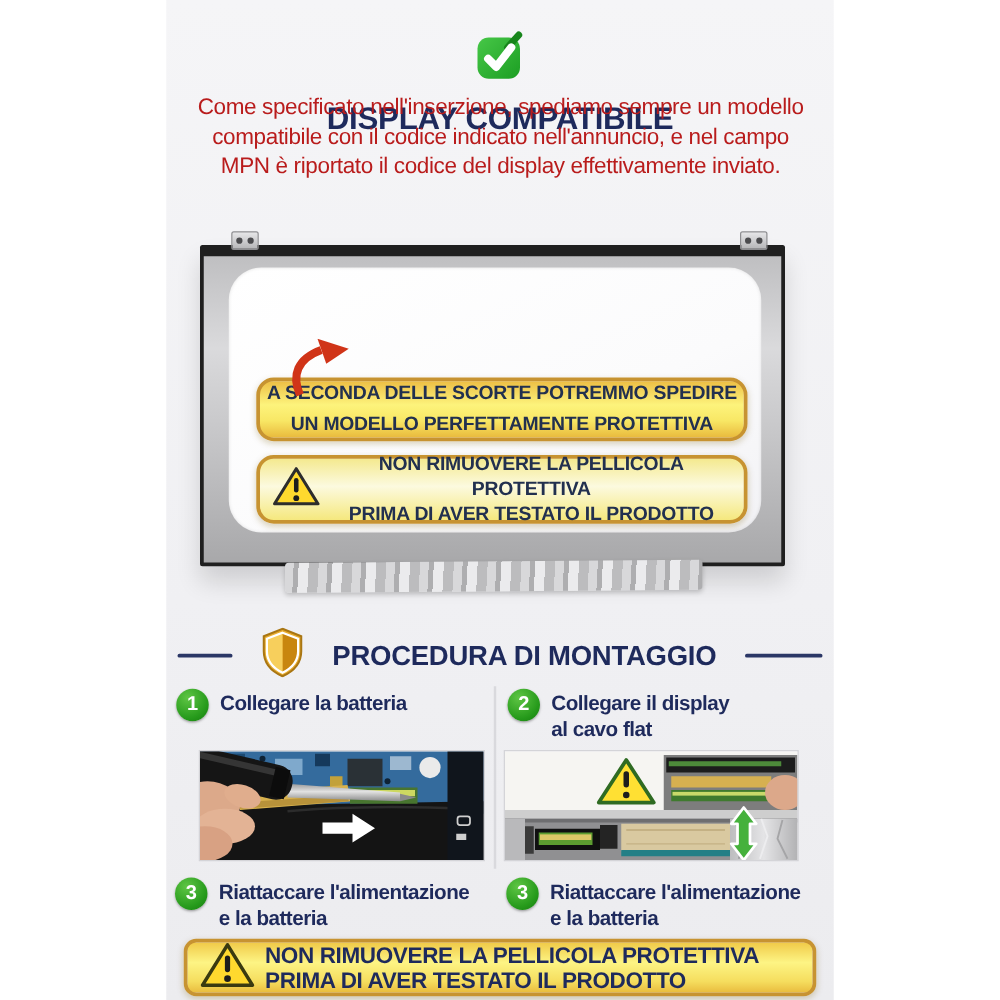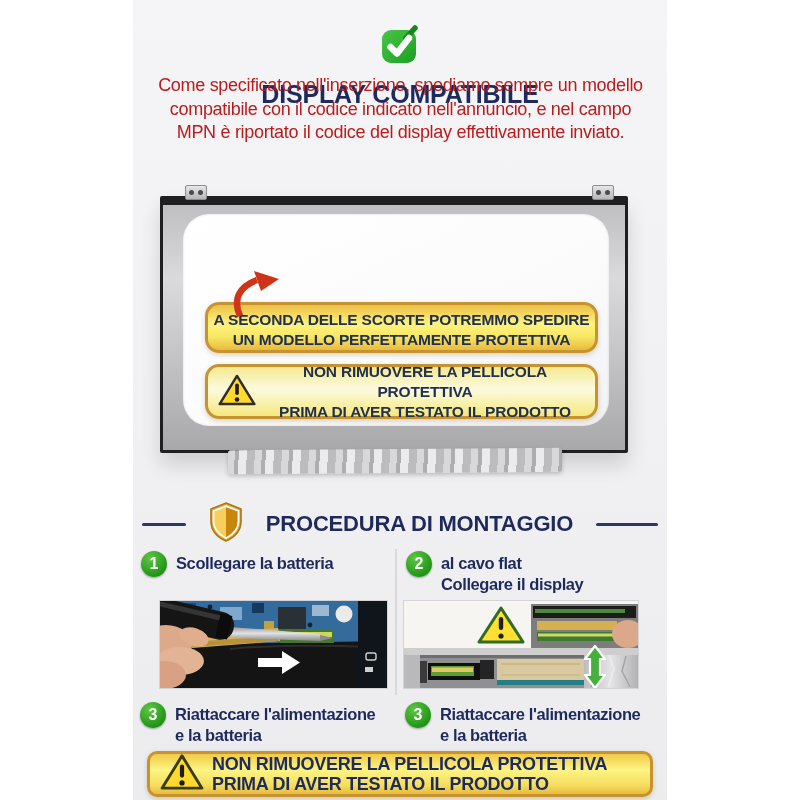--- a/index.html
+++ b/index.html
@@ -56,21 +56,21 @@
     position:absolute; left:228px; top:449px; width:334px; height:24px; z-index:2;
     background:repeating-linear-gradient(93deg,#d8d8da 0 7px,#aeaeb0 7px 11px,#ebebed 11px 19px,#bcbcbe 19px 27px);
     border-radius:3px; transform:skewY(-0.4deg);
     box-shadow:0 2px 4px rgba(0,0,0,0.2);
   }
   .red-arrow { position:absolute; left:230px; top:271px; z-index:4; }
   
   .banner {
     position:absolute; left:205px; width:393px; z-index:3;
     border:3px solid #c79331; border-radius:14px;
-    display:flex; flex-direction:column; justify-content:flex-end; align-items:center;
+    display:flex; flex-direction:column; justify-content:space-between; align-items:center;
     text-align:center; font-weight:bold; color:#22304f;
     box-shadow:0 2px 5px rgba(120,90,0,0.25);
   }
   .banner .bline { font-size:15.5px; letter-spacing:-0.2px; line-height:20px; }
   .banner-stock {
     top:302px; height:51px;
     background:linear-gradient(180deg,#edbf45 0%,#fdf37c 42%,#f8e765 70%,#e9ba3d 100%);
   }
   .banner-film {
     top:364px; height:55px; flex-direction:row; gap:9px; padding:0 10px;
@@ -186,29 +186,29 @@
     </span>
     <span class="proc-title">PROCEDURA DI MONTAGGIO</span>
     <span class="h-line h-line-right"></span>
   </div>
 
   <div class="col-divider"></div>
 
   <div class="step step-1">
     <div class="step-badge">1</div>
     <div class="step-text">
-      <div>Scollegare la batteria</div>
+      <div>Collegare la batteria</div>
     </div>
   </div>
 
   <div class="step step-2">
     <div class="step-badge">2</div>
     <div class="step-text">
+      <div>Collegare il display</div>
       <div>al cavo flat</div>
-      <div>Collegare il display</div>
     </div>
   </div>
 
   <div class="photo photo-left">
     <svg width="227" height="87" viewBox="0 0 227 87">
       <defs>
         <linearGradient id="metal" x1="0" y1="0" x2="0" y2="1">
           <stop offset="0" stop-color="#9a9a9a"></stop>
             <stop offset="0.45" stop-color="#e2e2e2"></stop>
             <stop offset="1" stop-color="#8a8a8a"></stop>

